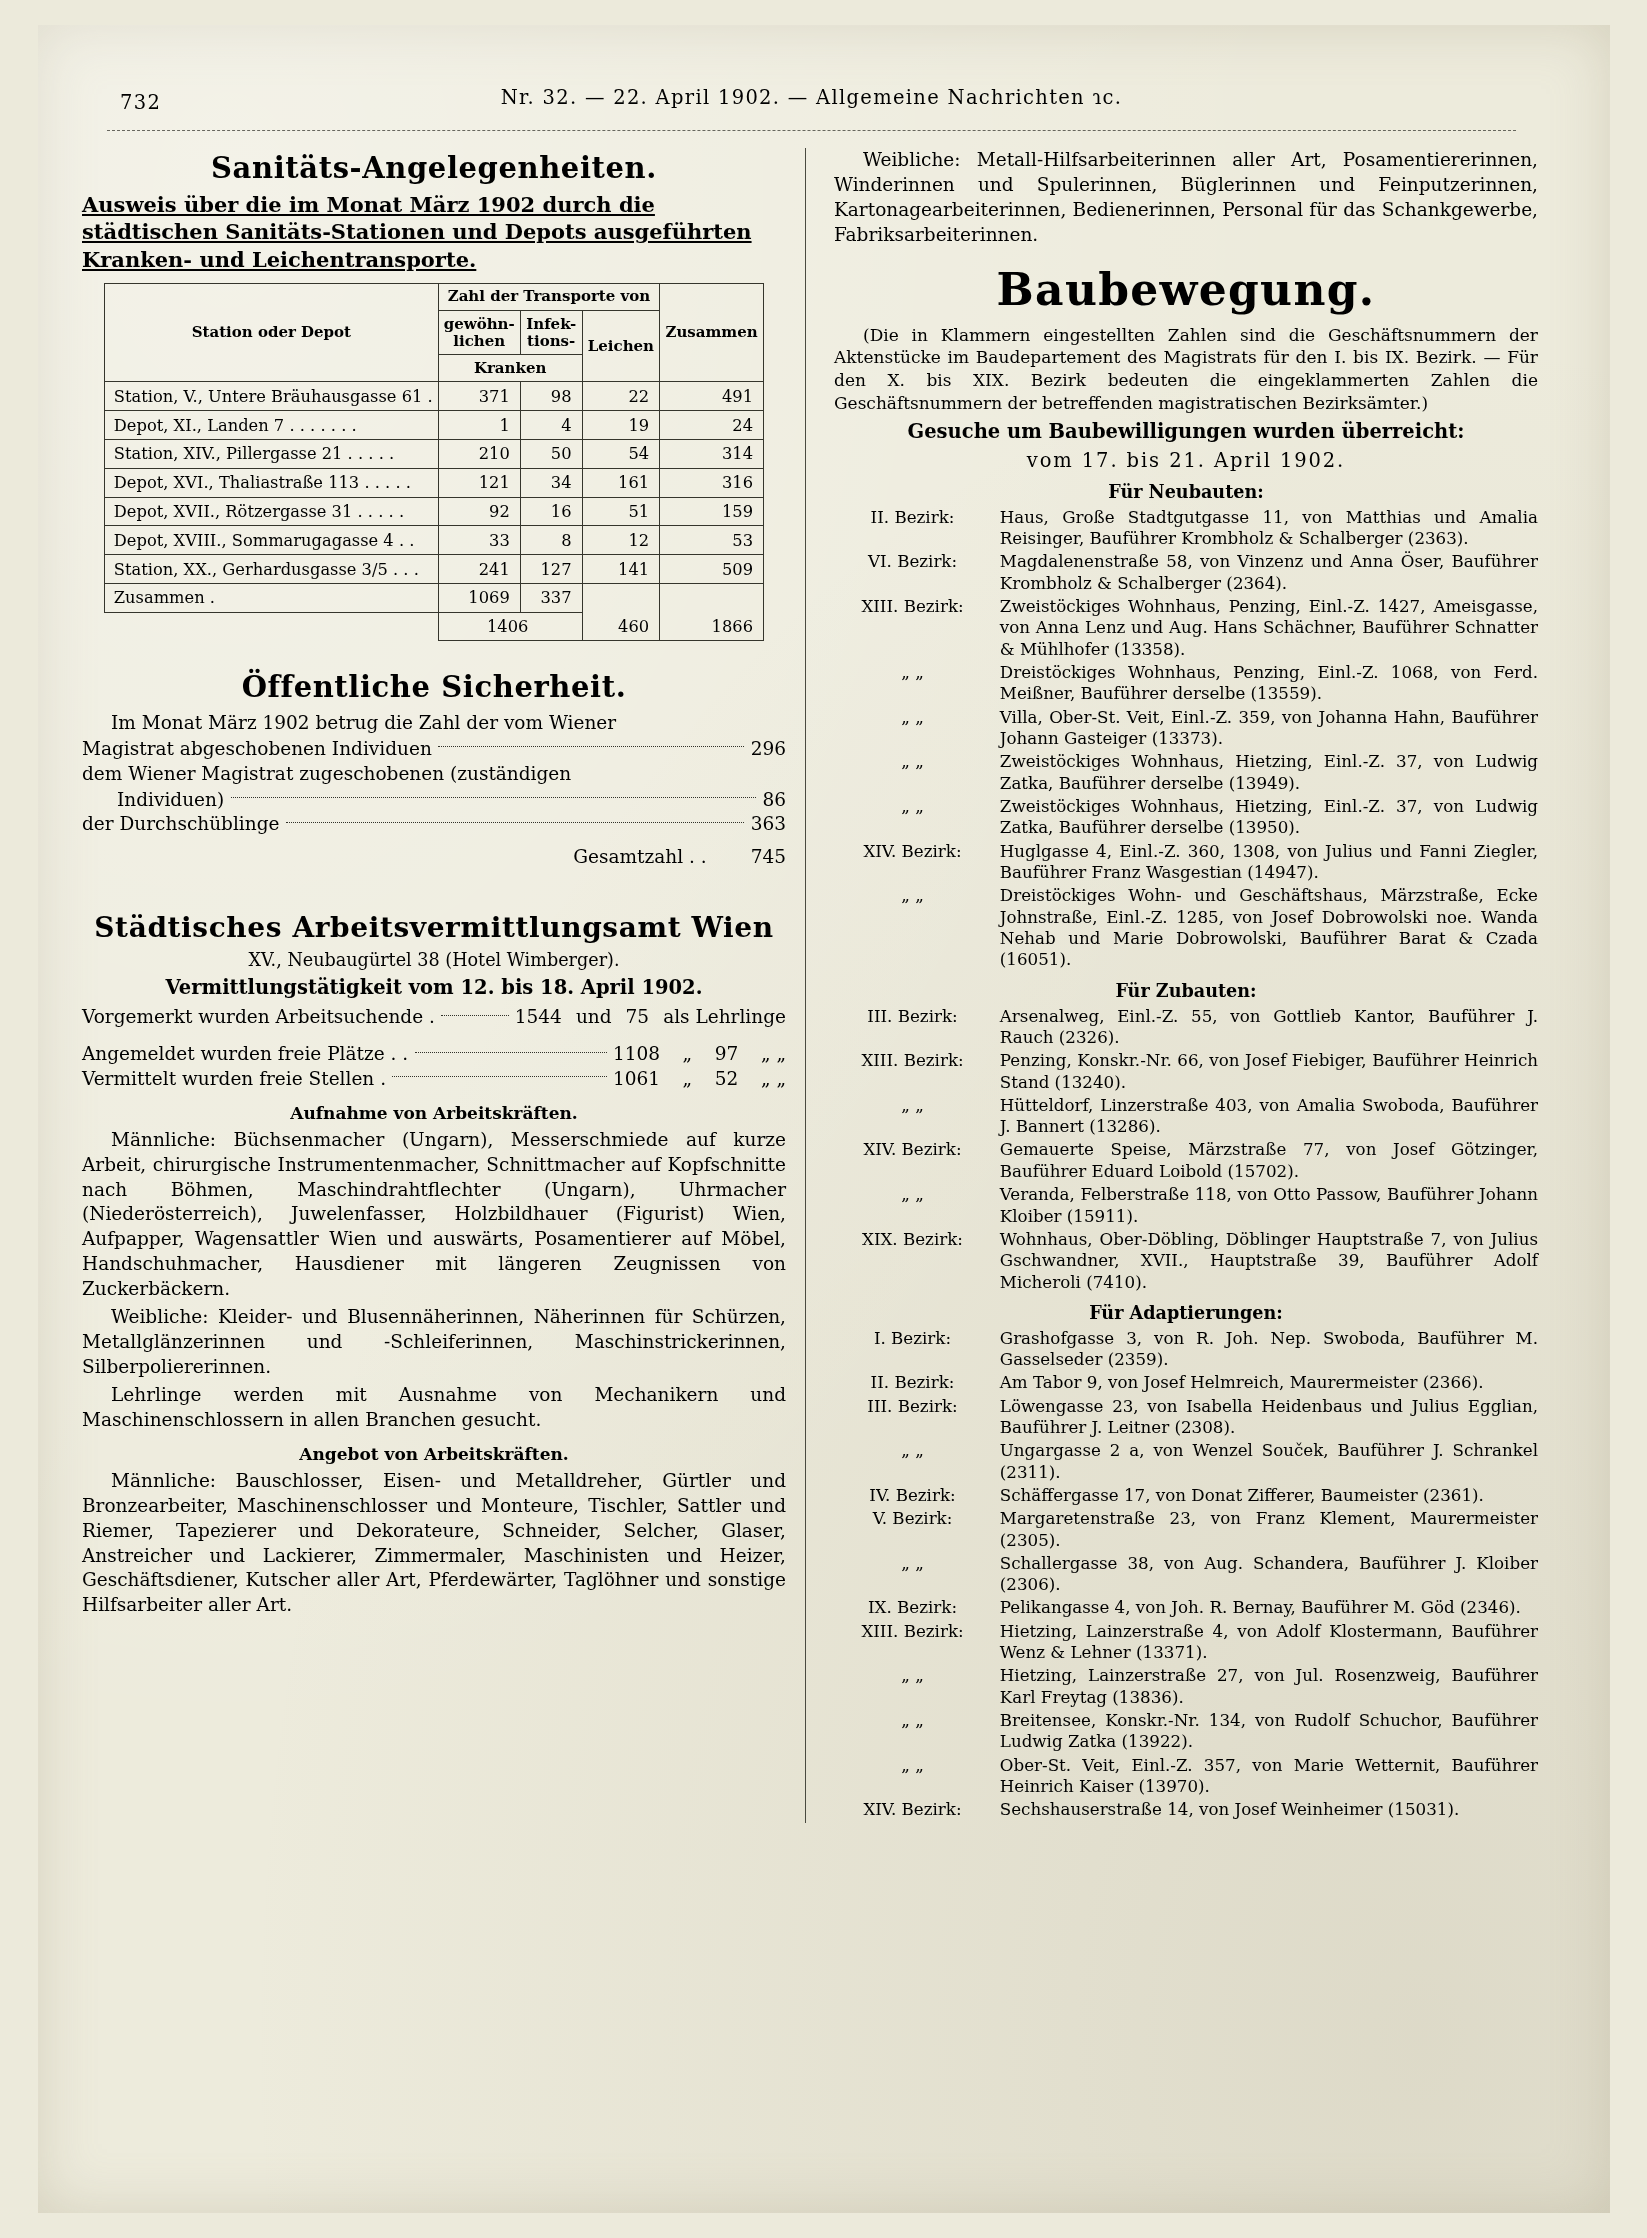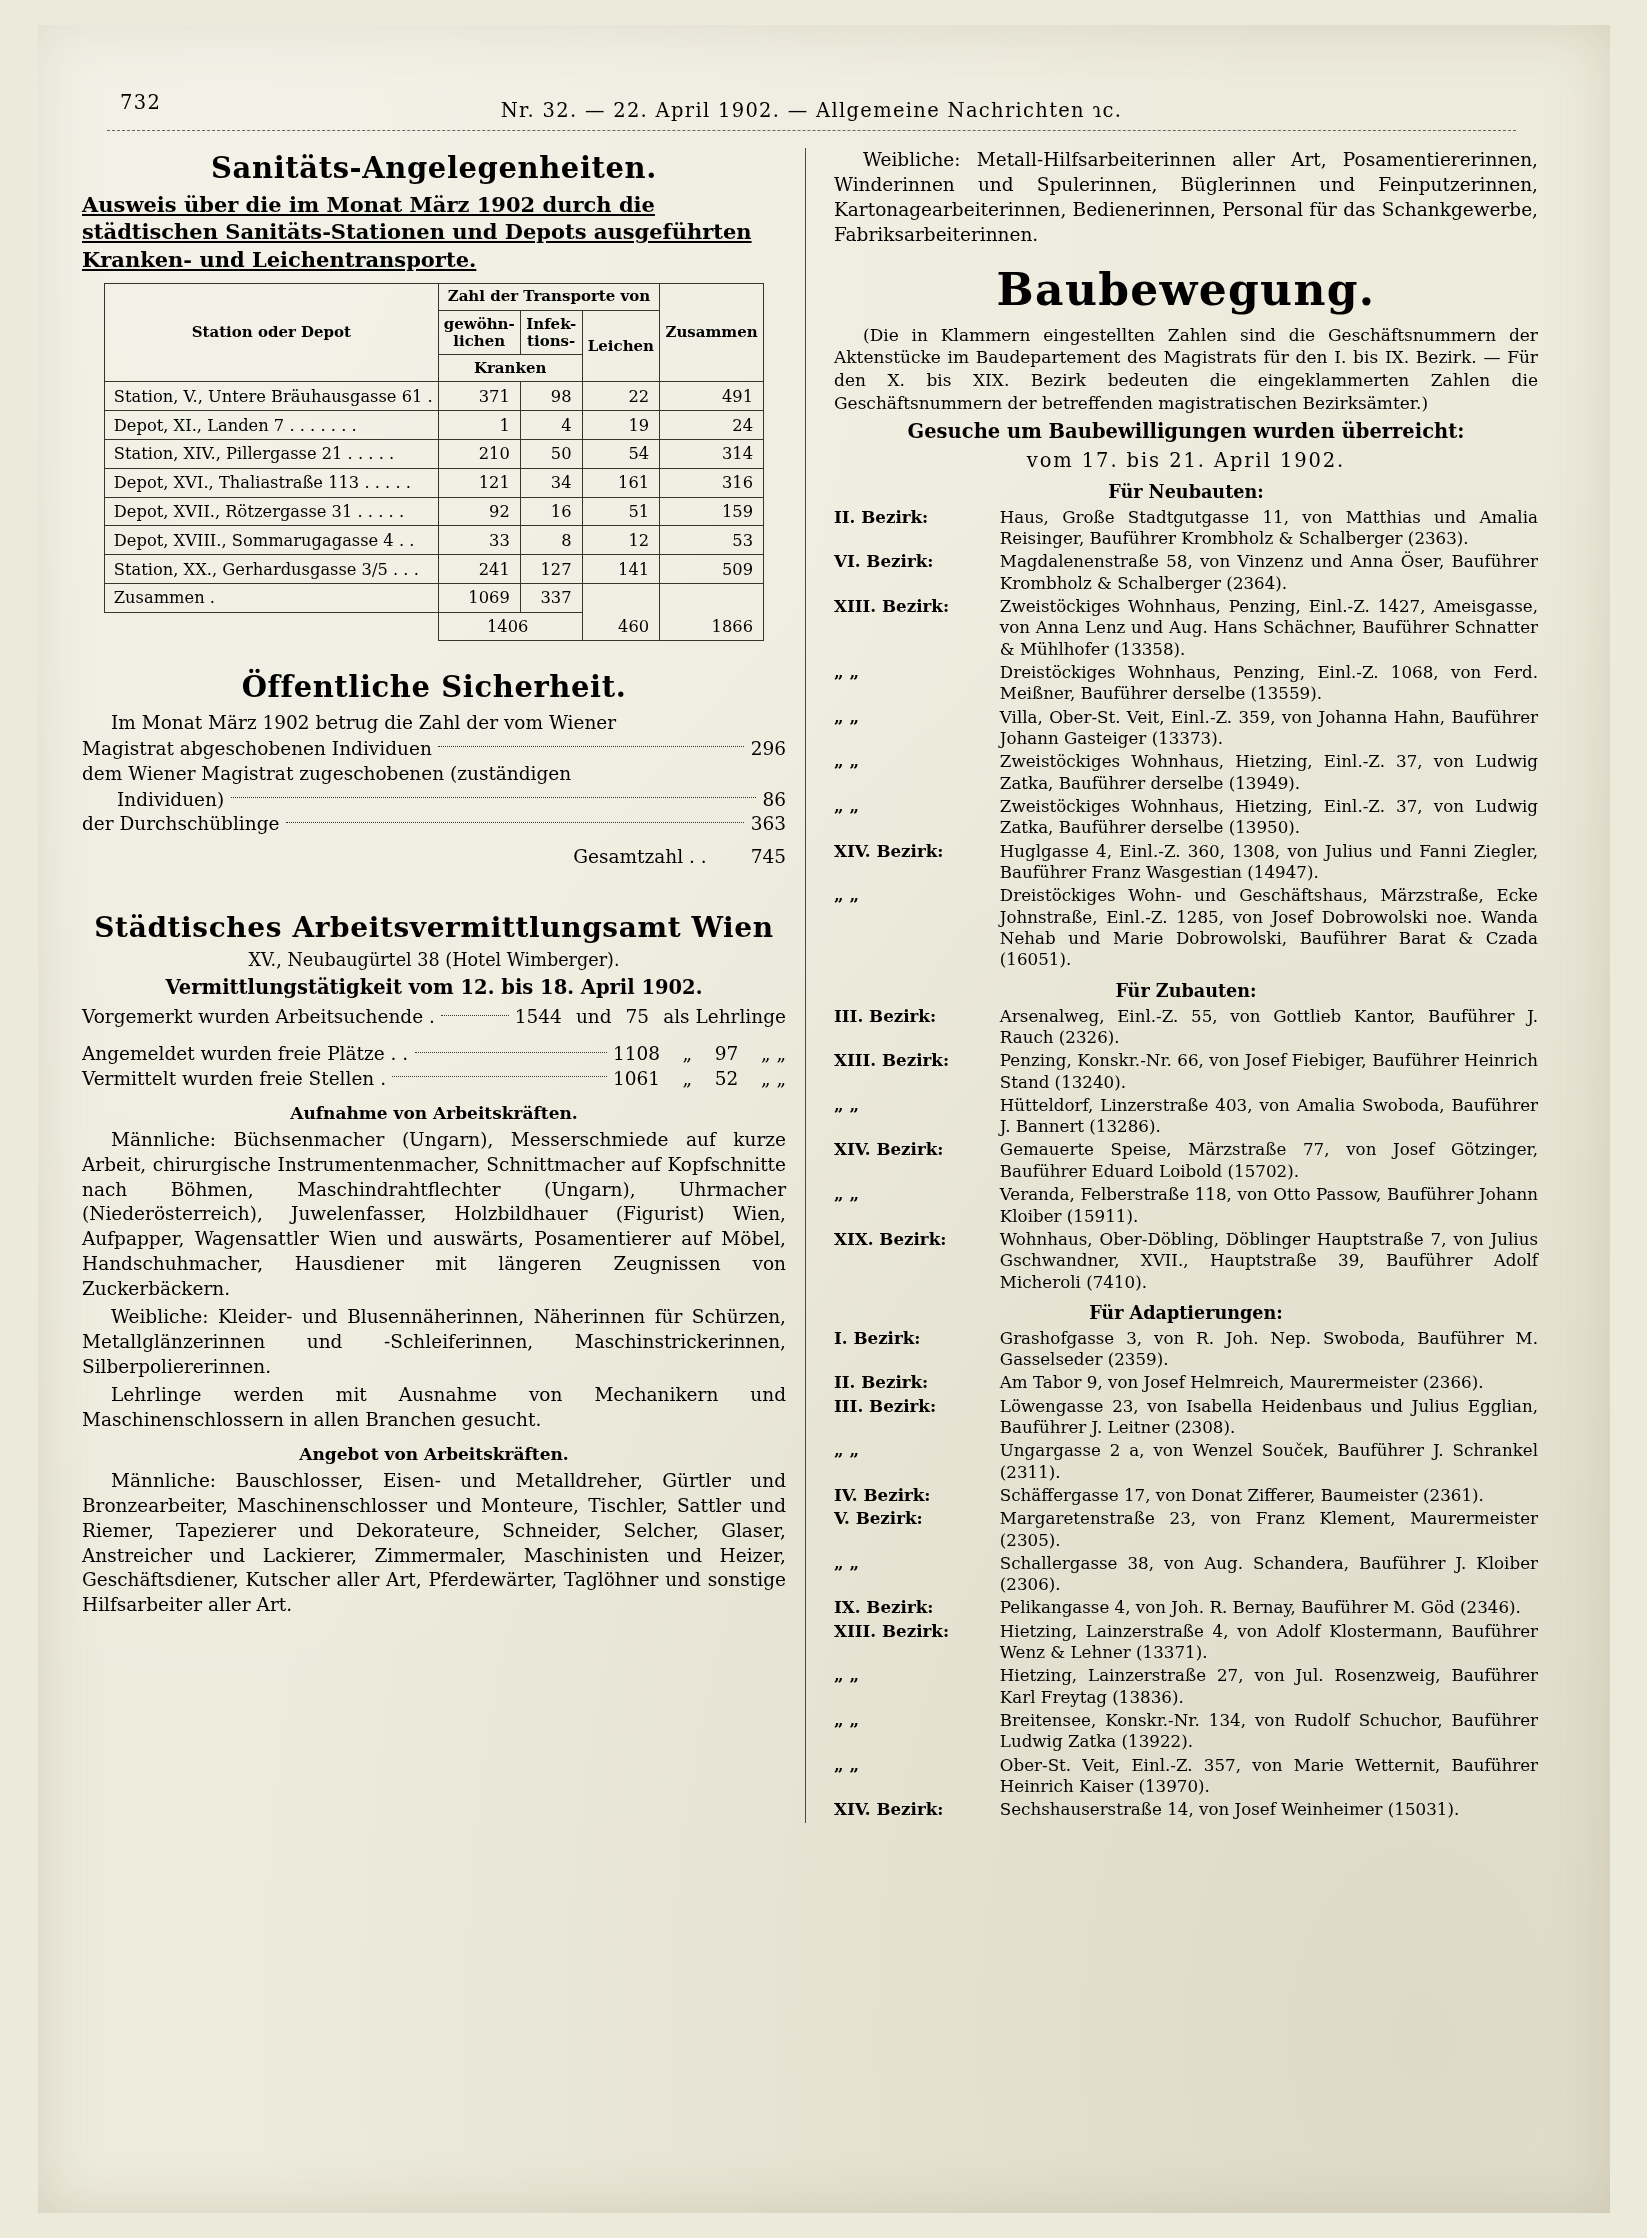--- a/index.html
+++ b/index.html
@@ -52,21 +52,21 @@
     position: absolute;
     left: 38px;
     top: 8.8px;
     font-size: 19.5px;
     letter-spacing: 1.3px;
   }
   .runhead .title {
     position: absolute;
     left: 0;
     right: 0;
-    top: 17px;
+    top: 4px;
     text-align: center;
     font-size: 19.5px;
     letter-spacing: 1.3px;
   }
   .runrule {
     border-top: 1.3px dashed #3a3a32;
     margin: 3.8px 25px 0 25px;
     opacity: 0.75;
   }
 
@@ -174,25 +174,25 @@
   
   .blist { margin-top: 2.5px; }
   .brow {
     display: flex;
     font-size: 16.7px;
     line-height: 1.28;
     margin-bottom: 1.9px;
   }
   .brow .bz {
     width: 157px;
-    text-align: left;
+    text-align: center;
     padding-right: 8.8px;
     flex: 0 0 157px;
     white-space: nowrap;
-    font-weight: bold;
+    font-weight: normal;
   }
   .brow .bd {
     flex: 1;
     text-align: justify;
   }
 
   .smallcenter { text-align:center; font-size: 17.6px; font-weight:bold; margin: 8.8px 0 5px;}
 </style>
 </head>
 <body>

